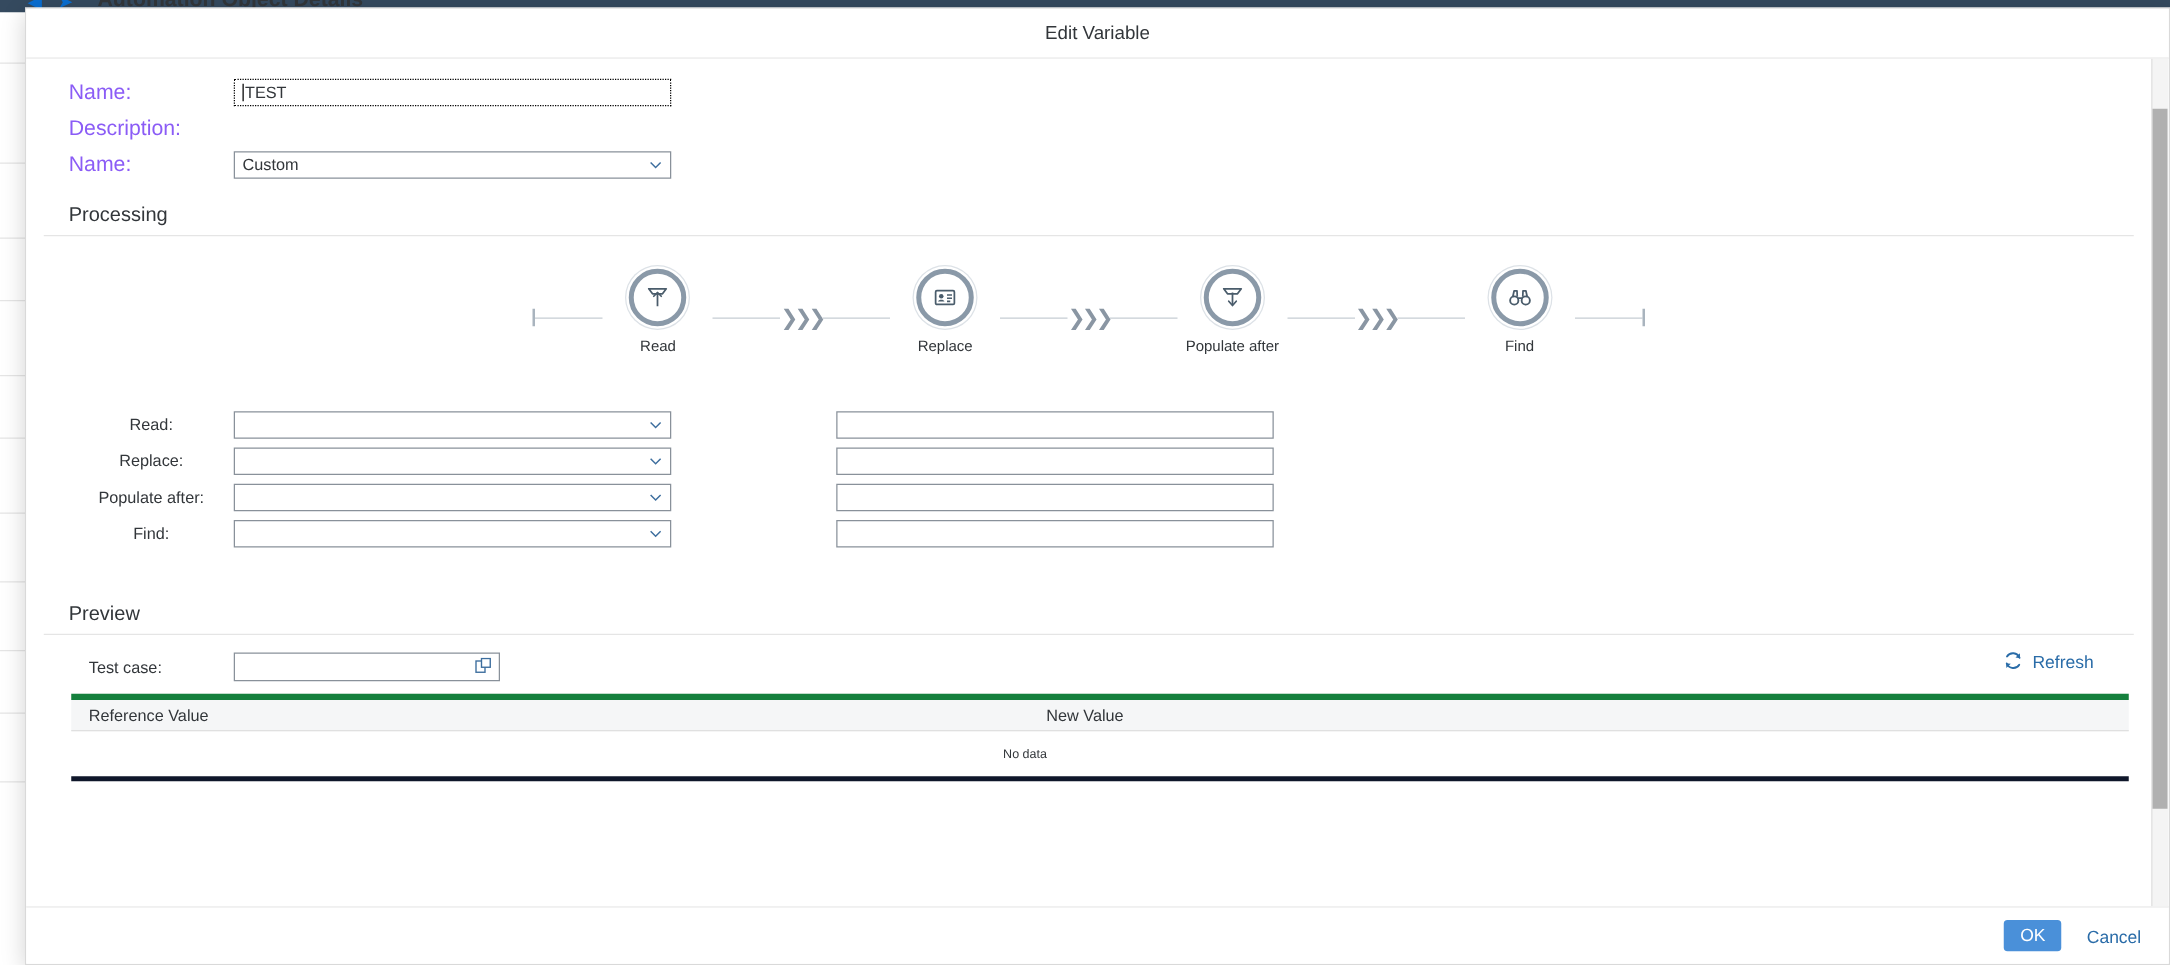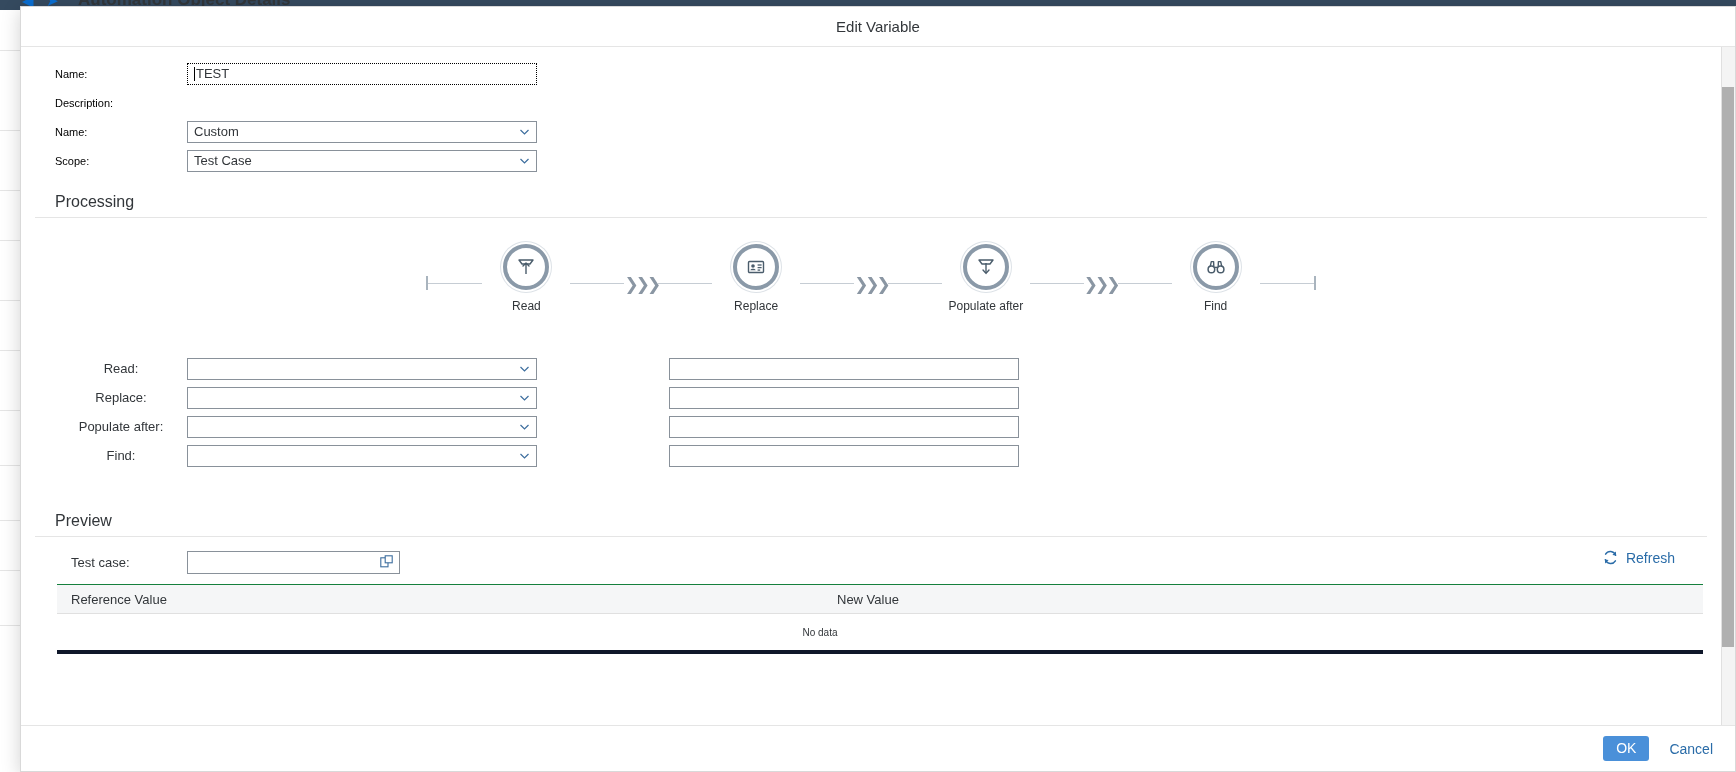--- a/index.html
+++ b/index.html
@@ -70,21 +70,21 @@
   .scroll-thumb {
     position: absolute; right: 1px; top: 40px; width: 12px; height: 560px;
     background: #b0b0b0; border-radius: 0;
   }
 
   
   .form { padding: 12px 0 0 14px; }
   .frow { display: flex; align-items: center; height: 29px; margin-bottom: 0; }
   .flabel {
     width: 152px; flex: 0 0 152px;
-    font-size: 11px; color: #000000;
+    font-size: 17px; color: #8b5cf6;
     padding-left: 20px;
   }
   .fctrl { position: relative; }
 
   .input-std {
     height: 22px; border: 1px solid #89919a; background: #fff;
     font-size: 13px; color: #32363a;
     padding: 0 6px; line-height: 20px;
     display: flex; align-items: center;
   }
@@ -178,21 +178,21 @@
     display: flex; align-items: center; gap: 7px;
     color: #2a6ca8; font-size: 14px; cursor: pointer;
   }
   .refresh-btn svg { display: block; }
 
   
   .tbl { margin: 0 18px 0 36px; }
   .tbl-head {
     display: flex; align-items: center; height: 30px;
     background: #f5f6f7;
-    border-top: 1px solid #15803d; border-bottom: 1px solid #e0e0e0;
+    border-top: 5px solid #15803d; border-bottom: 1px solid #e0e0e0;
   }
   .th {
     font-size: 13px; color: #32363a;
   }
   .th-ref { width: 780px; padding-left: 14px; }
   .th-new { width: 300px; }
   .tbl-empty {
     height: 40px; display: flex; align-items: center; justify-content: center;
     font-size: 10px; color: #32363a;
     border-bottom: 4px solid #0f172a;
@@ -279,33 +279,20 @@
                 <span>Custom</span>
                 <span class="chev">
                   <svg width="11" height="11" viewBox="0 0 11 11">
                       <path d="M1.5 3.5 L5.5 7.5 L9.5 3.5" fill="none" stroke="#3d6e9e" stroke-width="1.2"></path>
                     </svg>
                 </span>
               </div>
             </div>
           </div>
 
-          <div class="frow">
-            <div class="flabel">Scope:</div>
-            <div class="fctrl">
-              <div class="select-box w-sel">
-                <span>Test Case</span>
-                <span class="chev">
-                  <svg width="11" height="11" viewBox="0 0 11 11">
-                      <path d="M1.5 3.5 L5.5 7.5 L9.5 3.5" fill="none" stroke="#3d6e9e" stroke-width="1.2"></path>
-                    </svg>
-                </span>
-              </div>
-            </div>
-          </div>
         </div>
 
         <div class="section-head">Processing</div>
 
         <div class="flow">
           <div class="flow-endcap"></div>
           <div class="flow-line"></div>
 
           <div class="flow-node">
             <div class="node-ring">

